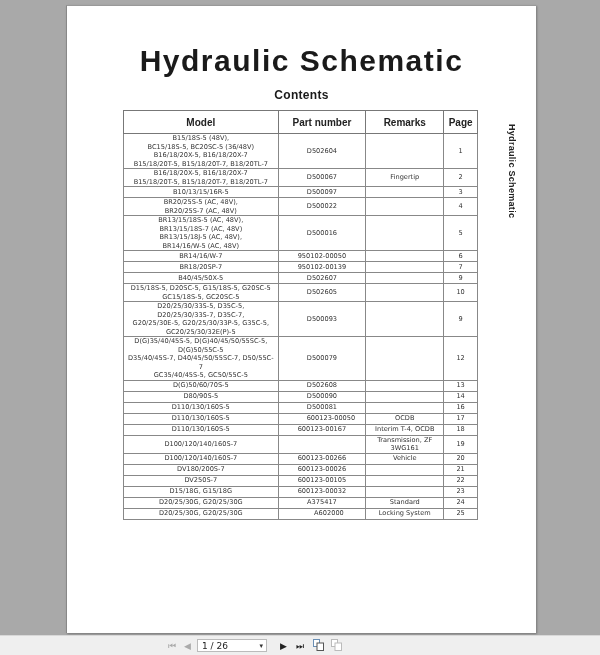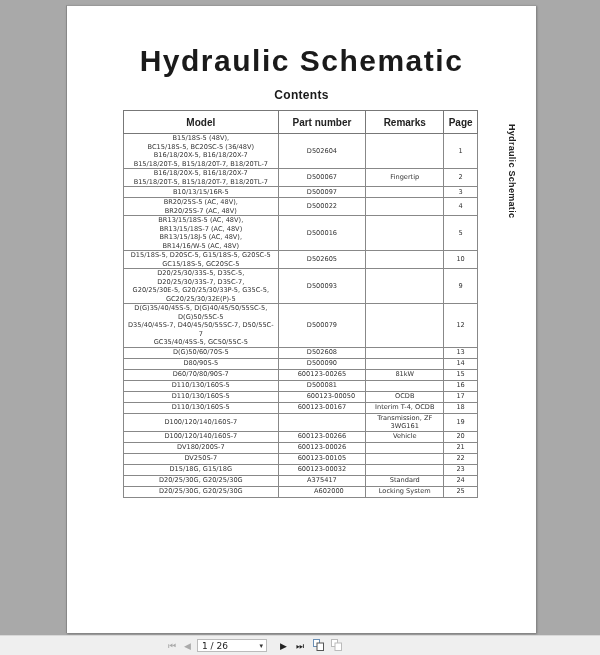--- a/index.html
+++ b/index.html
@@ -72,20 +72,38 @@
         <tr>
           <td class="model" style="white-space: pre-line;">BR13/15/18S-5 (AC, 48V),
 BR13/15/18S-7 (AC, 48V)
 BR13/15/18J-5 (AC, 48V),
 BR14/16/W-5 (AC, 48V)</td>
           <td class="part" style="white-space: pre-line;">D500016</td>
           <td class="remarks" style="white-space: pre-line;"></td>
           <td class="page-no" style="white-space: pre-line;">5</td>
         </tr>
         <tr>
+          <td class="model" style="white-space: pre-line;">BR14/16/W-7</td>
+          <td class="part" style="white-space: pre-line;">950102-00050</td>
+          <td class="remarks" style="white-space: pre-line;"></td>
+          <td class="page-no" style="white-space: pre-line;">6</td>
+        </tr>
+        <tr>
+          <td class="model" style="white-space: pre-line;">BR18/20SP-7</td>
+          <td class="part" style="white-space: pre-line;">950102-00139</td>
+          <td class="remarks" style="white-space: pre-line;"></td>
+          <td class="page-no" style="white-space: pre-line;">7</td>
+        </tr>
+        <tr>
+          <td class="model" style="white-space: pre-line;">B40/45/50X-5</td>
+          <td class="part" style="white-space: pre-line;">D502607</td>
+          <td class="remarks" style="white-space: pre-line;"></td>
+          <td class="page-no" style="white-space: pre-line;">9</td>
+        </tr>
+        <tr>
           <td class="model" style="white-space: pre-line;">D15/18S-5, D20SC-5, G15/18S-5, G20SC-5
 GC15/18S-5, GC20SC-5</td>
           <td class="part" style="white-space: pre-line;">D502605</td>
           <td class="remarks" style="white-space: pre-line;"></td>
           <td class="page-no" style="white-space: pre-line;">10</td>
         </tr>
         <tr>
           <td class="model" style="white-space: pre-line;">D20/25/30/33S-5, D35C-5,
 D20/25/30/33S-7, D35C-7,
 G20/25/30E-5, G20/25/30/33P-5, G35C-5,
@@ -107,26 +125,20 @@
           <td class="model" style="white-space: pre-line;">D(G)50/60/70S-5</td>
           <td class="part" style="white-space: pre-line;">D502608</td>
           <td class="remarks" style="white-space: pre-line;"></td>
           <td class="page-no" style="white-space: pre-line;">13</td>
         </tr>
         <tr>
           <td class="model" style="white-space: pre-line;">D80/90S-5</td>
           <td class="part" style="white-space: pre-line;">D500090</td>
           <td class="remarks" style="white-space: pre-line;"></td>
           <td class="page-no" style="white-space: pre-line;">14</td>
-        </tr>
-        <tr>
-          <td class="model" style="white-space: pre-line;">D60/70/80/90S-7</td>
-          <td class="part" style="white-space: pre-line;">600123-00265</td>
-          <td class="remarks" style="white-space: pre-line;">81kW</td>
-          <td class="page-no" style="white-space: pre-line;">15</td>
         </tr>
         <tr>
           <td class="model" style="white-space: pre-line;">D110/130/160S-5</td>
           <td class="part" style="white-space: pre-line;">D500081</td>
           <td class="remarks" style="white-space: pre-line;"></td>
           <td class="page-no" style="white-space: pre-line;">16</td>
         </tr>
         <tr>
           <td class="model" style="white-space: pre-line;">D110/130/160S-5</td>
           <td class="part" style="white-space: pre-line; padding-left: 20px;">600123-00050</td>

